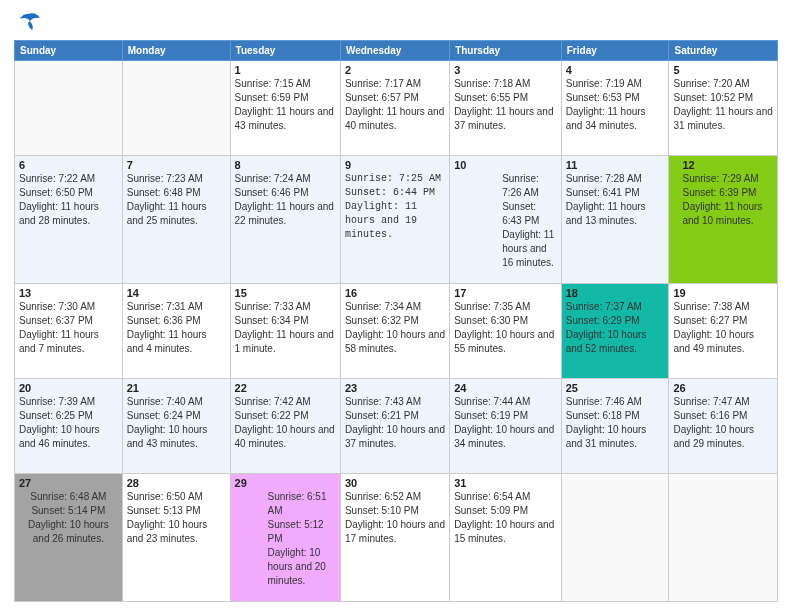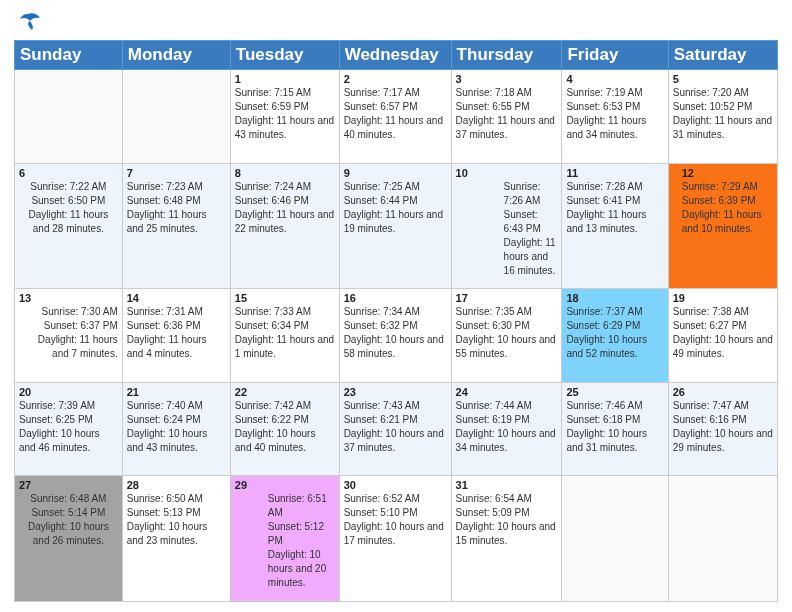--- a/index.html
+++ b/index.html
@@ -55,21 +55,21 @@
       color: #444;
     }
     .calendar {
       width: 100%;
       border-collapse: collapse;
       flex: 1;
     }
     .calendar th {
       background: #3a7abf;
       color: #fff;
-      font-size: 17px;
+      font-size: 10px;
       font-weight: bold;
       padding: 4px 5px;
       text-align: left;
       border: 1px solid #5a9ad4;
     }
     .calendar td {
       vertical-align: top;
       border: 1px solid #ccc;
       padding: 3px 4px;
       width: 113px;
@@ -164,65 +164,65 @@
           <td style="background: rgb(255, 255, 255);">
             <span class="day-num">5</span>
             <div class="day-info" style="white-space: pre-line;">Sunrise: 7:20 AM
 Sunset: 10:52 PM
 Daylight: 11 hours and 31 minutes.</div>
           </td>
         </tr>
         <tr>
           <td style="background: rgb(238, 244, 251);">
             <span class="day-num">6</span>
-            <div class="day-info" style="white-space: pre-line; text-align: center;">Sunrise: 7:22 AM
+            <div class="day-info" style="white-space: pre-line;">Sunrise: 7:22 AM
 Sunset: 6:50 PM
 Daylight: 11 hours and 28 minutes.</div>
           </td>
           <td style="background: rgb(238, 244, 251);">
             <span class="day-num">7</span>
             <div class="day-info" style="white-space: pre-line;">Sunrise: 7:23 AM
 Sunset: 6:48 PM
 Daylight: 11 hours and 25 minutes.</div>
           </td>
           <td style="background: rgb(238, 244, 251);">
             <span class="day-num">8</span>
             <div class="day-info" style="white-space: pre-line;">Sunrise: 7:24 AM
 Sunset: 6:46 PM
 Daylight: 11 hours and 22 minutes.</div>
           </td>
           <td style="background: rgb(238, 244, 251);">
             <span class="day-num">9</span>
-            <div class="day-info" style="white-space: pre-line;">Sunrise: 7:25 AM
+            <div class="day-info" style="white-space: pre-line; font-family: Liberation Mono, monospace;">Sunrise: 7:25 AM
 Sunset: 6:44 PM
 Daylight: 11 hours and 19 minutes.</div>
           </td>
           <td style="background: rgb(238, 244, 251);">
             <span class="day-num">10</span>
             <div class="day-info" style="white-space: pre-line; margin-left: 48px;">Sunrise: 7:26 AM
 Sunset: 6:43 PM
 Daylight: 11 hours and 16 minutes.</div>
           </td>
           <td style="background: rgb(238, 244, 251);">
             <span class="day-num">11</span>
             <div class="day-info" style="white-space: pre-line;">Sunrise: 7:28 AM
 Sunset: 6:41 PM
 Daylight: 11 hours and 13 minutes.</div>
           </td>
-          <td style="background: #f97316; padding-left: 13px;">
+          <td style="background: #84cc16; padding-left: 13px;">
             <span class="day-num">12</span>
             <div class="day-info" style="white-space: pre-line;">Sunrise: 7:29 AM
 Sunset: 6:39 PM
 Daylight: 11 hours and 10 minutes.</div>
           </td>
         </tr>
         <tr>
           <td style="background: rgb(255, 255, 255);">
             <span class="day-num">13</span>
-            <div class="day-info" style="white-space: pre-line; text-align: right;">Sunrise: 7:30 AM
+            <div class="day-info" style="white-space: pre-line;">Sunrise: 7:30 AM
 Sunset: 6:37 PM
 Daylight: 11 hours and 7 minutes.</div>
           </td>
           <td style="background: rgb(255, 255, 255);">
             <span class="day-num">14</span>
             <div class="day-info" style="white-space: pre-line;">Sunrise: 7:31 AM
 Sunset: 6:36 PM
 Daylight: 11 hours and 4 minutes.</div>
           </td>
           <td style="background: rgb(255, 255, 255);">
@@ -236,21 +236,21 @@
             <div class="day-info" style="white-space: pre-line;">Sunrise: 7:34 AM
 Sunset: 6:32 PM
 Daylight: 10 hours and 58 minutes.</div>
           </td>
           <td style="background: rgb(255, 255, 255);">
             <span class="day-num">17</span>
             <div class="day-info" style="white-space: pre-line;">Sunrise: 7:35 AM
 Sunset: 6:30 PM
 Daylight: 10 hours and 55 minutes.</div>
           </td>
-          <td style="background: #7dd3fc;">
+          <td style="background: #14b8a6;">
             <span class="day-num">18</span>
             <div class="day-info" style="white-space: pre-line;">Sunrise: 7:37 AM
 Sunset: 6:29 PM
 Daylight: 10 hours and 52 minutes.</div>
           </td>
           <td style="background: rgb(255, 255, 255);">
             <span class="day-num">19</span>
             <div class="day-info" style="white-space: pre-line;">Sunrise: 7:38 AM
 Sunset: 6:27 PM
 Daylight: 10 hours and 49 minutes.</div>

